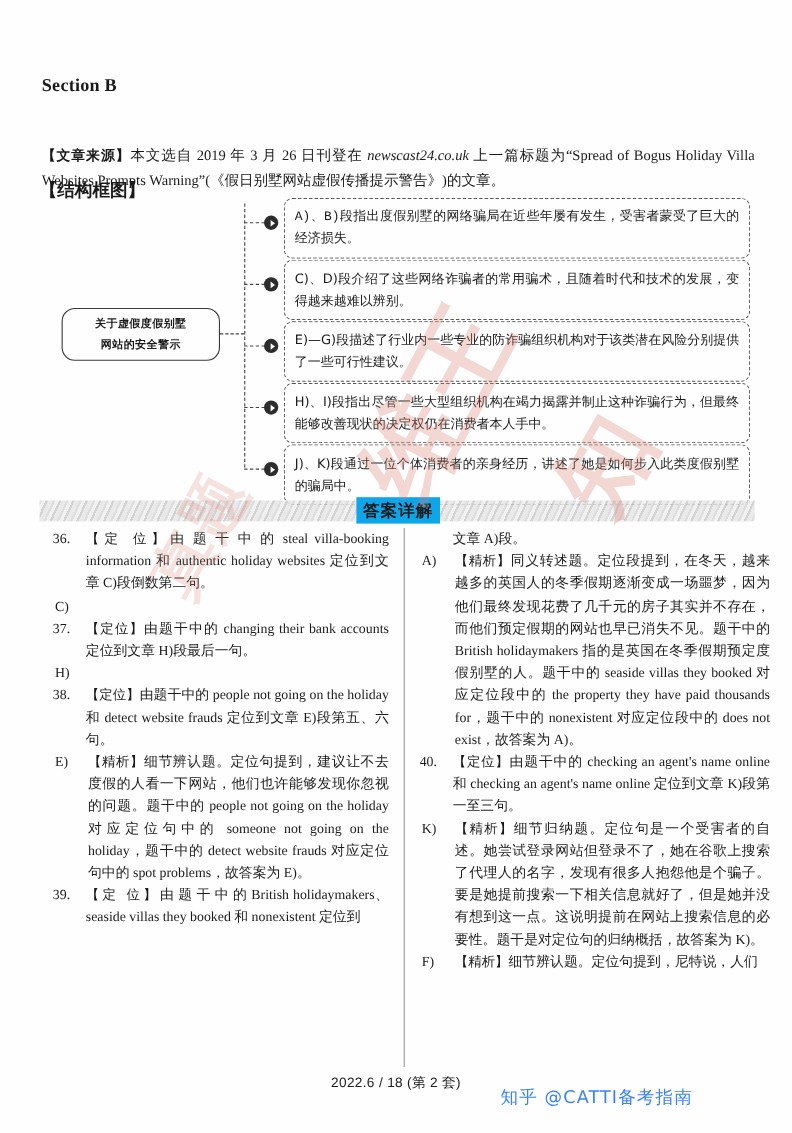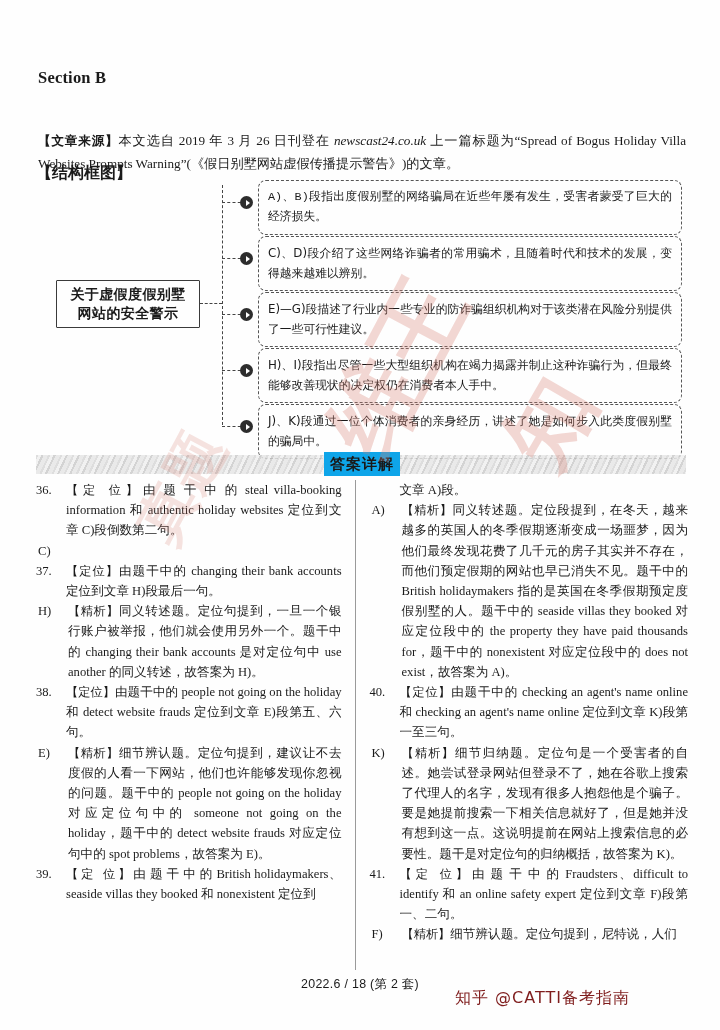--- a/index.html
+++ b/index.html
@@ -71,28 +71,28 @@
     width: 650px;
     height: 262px;
   }
   .root-node {
     position: absolute;
     left: 20px;
     top: 100px;
     width: 144px;
     height: 48px;
     border: 1.3px solid #3a3a3a;
-    border-radius: 1px;
+    border-radius: 12px;
     box-sizing: border-box;
     display: flex;
     flex-direction: column;
     align-items: center;
     justify-content: center;
     font-family: "DejaVu Sans", "Liberation Sans", sans-serif;
-    font-size: 14px;
+    font-size: 10px;
     font-weight: bold;
     line-height: 19px;
     letter-spacing: 0.4px;
   }
   .trunk {
     position: absolute;
     left: 186px;
     top: 5px;
     width: 0;
     height: 240px;
@@ -171,21 +171,21 @@
     font-family: "DejaVu Sans", "Liberation Sans", sans-serif;
     font-size: 15px;
     font-weight: bold;
     line-height: 24px;
     letter-spacing: 1px;
   }
 
   
   .cols {
     position: absolute;
-    left: 36px;
+    left: 48px;
     top: 480px;
     width: 652px;
     height: 490px;
     display: flex;
     gap: 14px;
   }
   .col {
     width: 319px;
     position: relative;
   }
@@ -233,21 +233,21 @@
     letter-spacing: 0.3px;
   }
 
   
   .wm-zhihu {
     position: absolute;
     left: 455px;
     top: 988px;
     font-family: "DejaVu Sans", "Liberation Sans", sans-serif;
     font-size: 16px;
-    color: #7f1d1d;
+    color: #3b82f6;
     letter-spacing: 1px;
     white-space: nowrap;
     pointer-events: none;
   }
   .wm-red {
     position: absolute;
     color: rgba(214, 126, 112, 0.30);
     font-family: "DejaVu Sans", "Liberation Sans", sans-serif;
     font-weight: bold;
     white-space: nowrap;
@@ -336,21 +336,20 @@
         <div class="marker letter">C)</div>
       </div>
 
       <div class="entry">
         <div class="marker">37.</div>
         <div class="body"><span class="tagb">【定位】</span><span>由题干中的 changing their bank accounts 定位到文章 H)段最后一句。</span></div>
       </div>
 
       <div class="entry">
         <div class="marker letter">H)</div>
-        <div class="body"><span class="tagb">【精析】</span><span>同义转述题。定位句提到，一旦一个银行账户被举报，他们就会使用另外一个。题干中的 changing their bank accounts 是对定位句中 use another 的同义转述，故答案为 H)。</span></div>
       </div>
 
       <div class="entry">
         <div class="marker">38.</div>
         <div class="body"><span class="tagb">【定位】</span><span>由题干中的 people not going on the holiday 和 detect website frauds 定位到文章 E)段第五、六句。</span></div>
       </div>
 
       <div class="entry">
         <div class="marker letter">E)</div>
         <div class="body"><span class="tagb">【精析】</span><span>细节辨认题。定位句提到，建议让不去度假的人看一下网站，他们也许能够发现你忽视的问题。题干中的 people not going on the holiday 对应定位句中的 someone not going on the holiday，题干中的 detect website frauds 对应定位句中的 spot problems，故答案为 E)。</span></div>
@@ -378,24 +377,20 @@
       <div class="entry">
         <div class="marker">40.</div>
         <div class="body"><span class="tagb">【定位】</span><span>由题干中的 checking an agent's name online 和 checking an agent's name online 定位到文章 K)段第一至三句。</span></div>
       </div>
 
       <div class="entry">
         <div class="marker letter">K)</div>
         <div class="body"><span class="tagb">【精析】</span><span>细节归纳题。定位句是一个受害者的自述。她尝试登录网站但登录不了，她在谷歌上搜索了代理人的名字，发现有很多人抱怨他是个骗子。要是她提前搜索一下相关信息就好了，但是她并没有想到这一点。这说明提前在网站上搜索信息的必要性。题干是对定位句的归纳概括，故答案为 K)。</span></div>
       </div>
 
-      <div class="entry">
-        <div class="marker">41.</div>
-        <div class="body"><span class="tagb spaced">【定 位】</span><span>由 题 干 中 的 Fraudsters、difficult to identify 和 an online safety expert 定位到文章 F)段第一、二句。</span></div>
-      </div>
 
       <div class="entry">
         <div class="marker letter">F)</div>
         <div class="body"><span class="tagb">【精析】</span><span>细节辨认题。定位句提到，尼特说，人们</span></div>
       </div>
 
     </div>
   </div>
 
   <div class="footer">2022.6 / 18 (第 2 套)</div>

